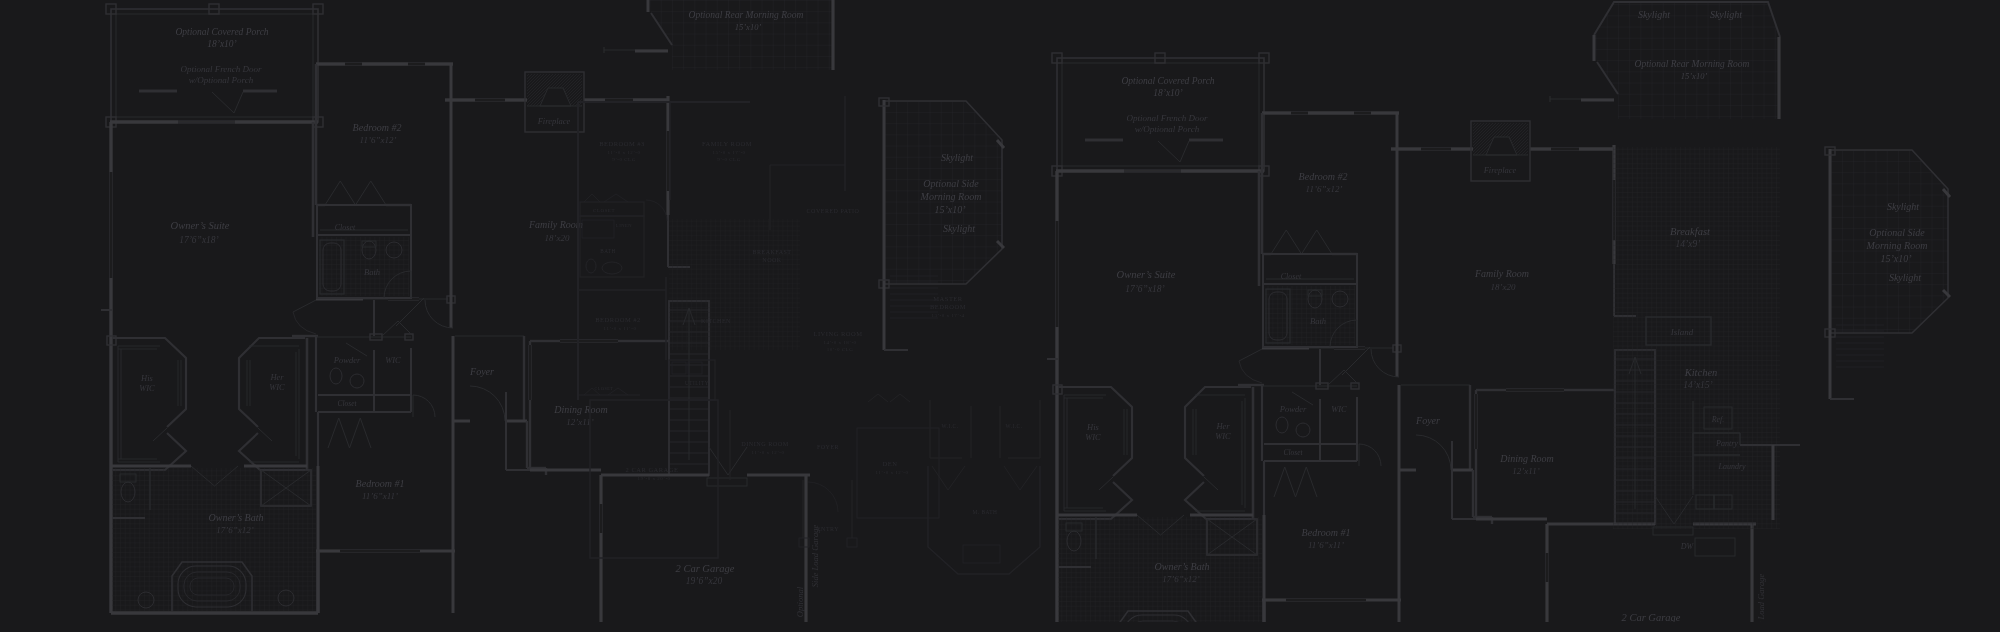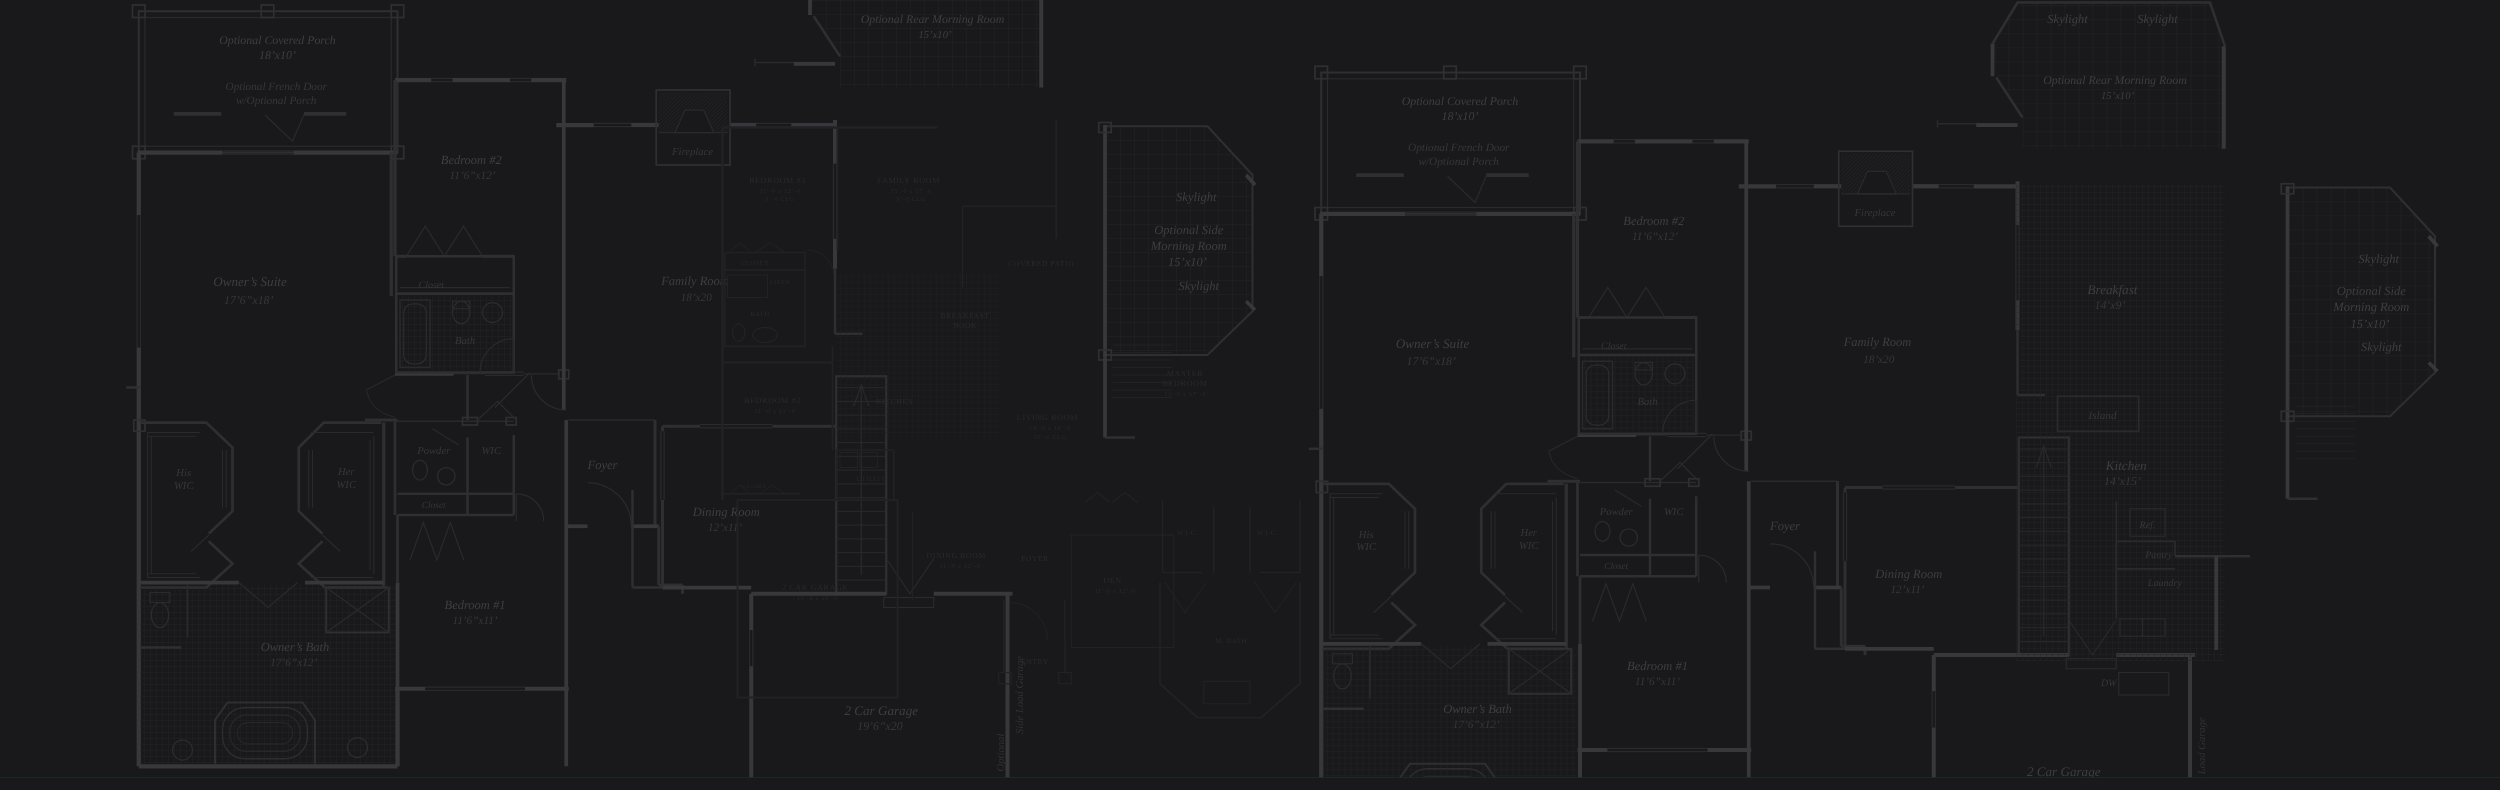--- a/index.html
+++ b/index.html
@@ -1,17 +1,17 @@
 <!DOCTYPE html>
 <html><head>
 <meta charset="utf-8">
 <title>Blueprint</title>
 <style>
   html,body{margin:0;padding:0;background:#19191b;}
-  #hero{width:2000px;height:622px;overflow:hidden;position:relative;background:#15803d;}
+  #hero{width:2000px;height:622px;overflow:hidden;position:relative;background:#a21caf;}
 </style>
 </head>
 <body>
 
 <div id="hero">
 <svg width="2000" height="632" viewBox="0 0 2000 632">
 <defs>
 <pattern id="g5" width="4.8" height="4.8" patternUnits="userSpaceOnUse">
   <path d="M4.8,0 L0,0 0,4.8" fill="none" stroke="#232327" stroke-width="0.7"></path>
 </pattern>

